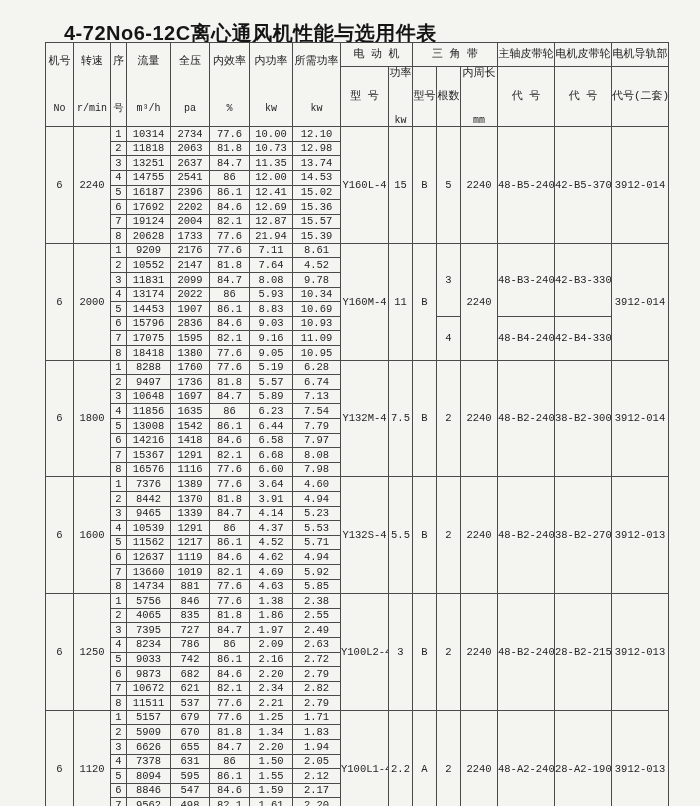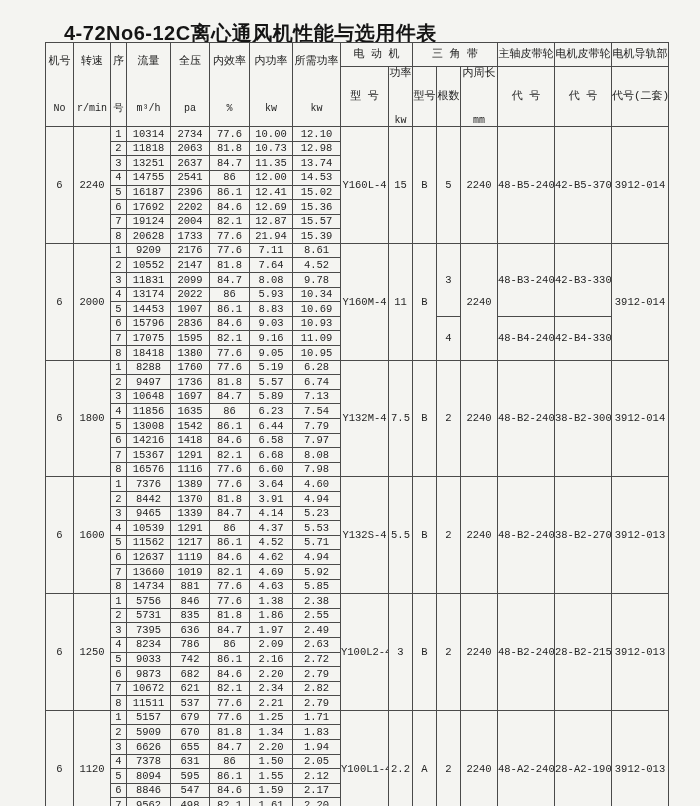--- a/index.html
+++ b/index.html
@@ -409,30 +409,30 @@
           <td rowspan="8">3</td>
           <td rowspan="8">B</td>
           <td rowspan="8">2</td>
           <td rowspan="8">2240</td>
           <td rowspan="8">48-B2-240</td>
           <td rowspan="8">28-B2-215</td>
           <td rowspan="8">3912-013</td>
         </tr>
         <tr>
           <td>2</td>
-          <td>5731</td>
+          <td>4065</td>
           <td>835</td>
           <td>81.8</td>
           <td>1.86</td>
           <td>2.55</td>
         </tr>
         <tr>
           <td>3</td>
           <td>7395</td>
-          <td>636</td>
+          <td>727</td>
           <td>84.7</td>
           <td>1.97</td>
           <td>2.49</td>
         </tr>
         <tr>
           <td>4</td>
           <td>8234</td>
           <td>786</td>
           <td>86</td>
           <td>2.09</td>

